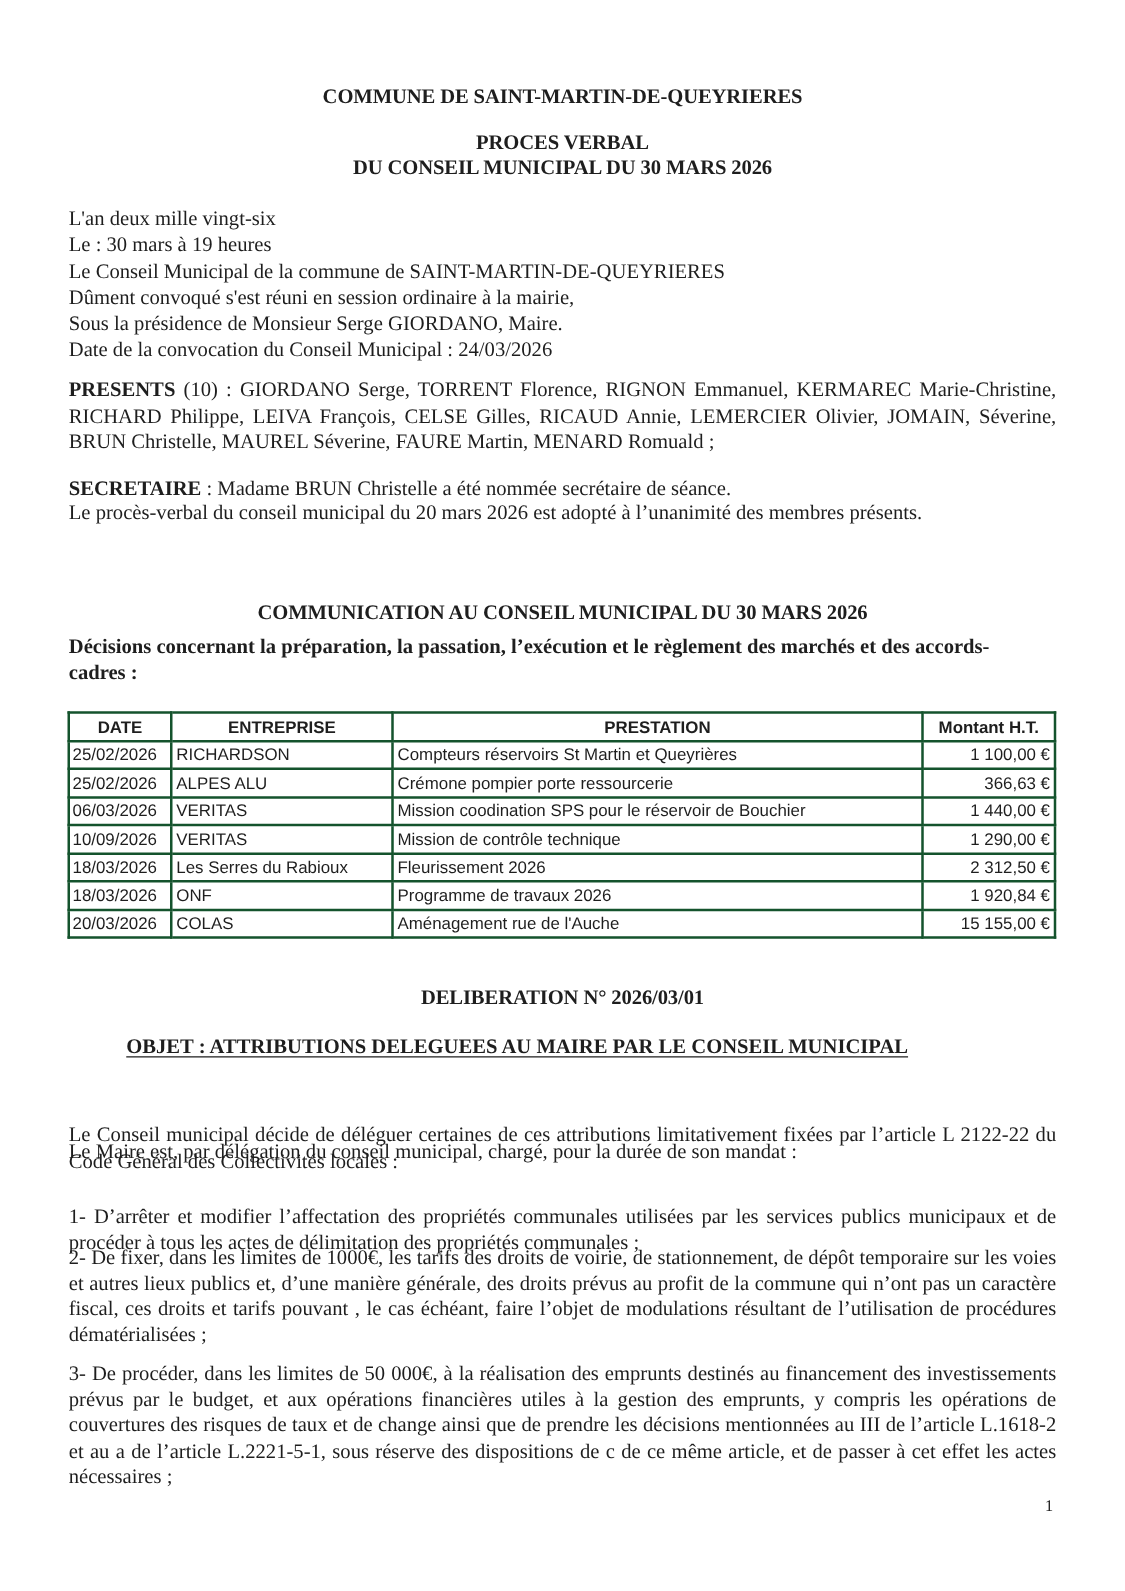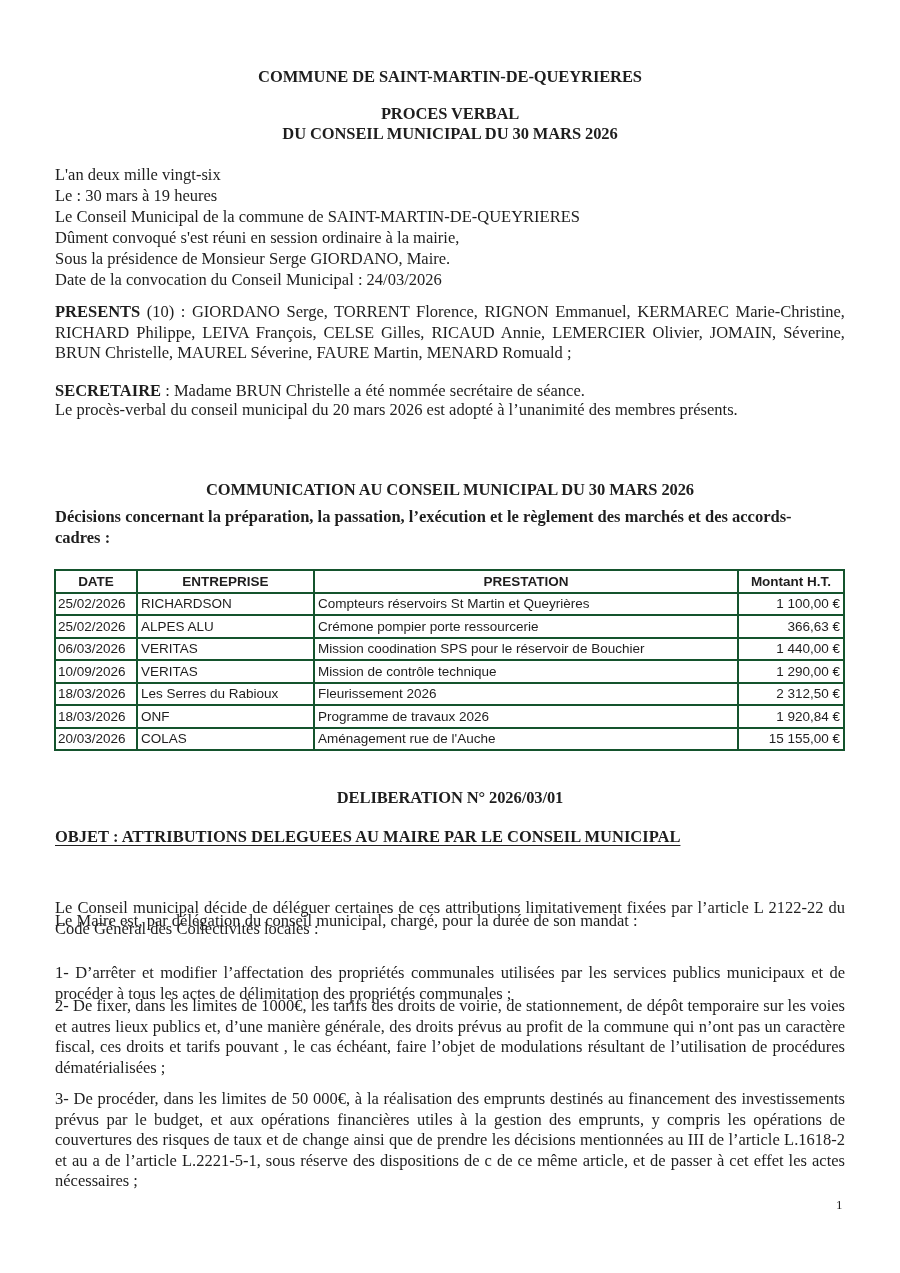--- a/index.html
+++ b/index.html
@@ -25,21 +25,21 @@
   }
   .table th, .table td {
     border: 2px solid #14532d;
     height: 20.5px;
     padding: 0 3px;
     white-space: nowrap;
   }
   .table th { font-weight: bold; text-align: center; }
   .table td.amt { text-align: right; }
   .table td.date { padding: 0 1px 0 2px; margin-top: 34px; }
-  .objet { text-decoration: underline; text-underline-offset: 3px; }
+  .objet { text-decoration: underline; text-underline-offset: 3px; margin-left: 46px; }
   .pagenum { position: absolute; left: 836px; top: 1197px; font-size: 13px; }
 </style>
 </head>
 <body>
 
 <div class="page">
 
   <div class="center" style="top:67px;">COMMUNE DE SAINT-MARTIN-DE-QUEYRIERES</div>
   <div class="center" style="top:104px;">PROCES VERBAL</div>
   <div class="center" style="top:124px;">DU CONSEIL MUNICIPAL DU 30 MARS 2026</div>

